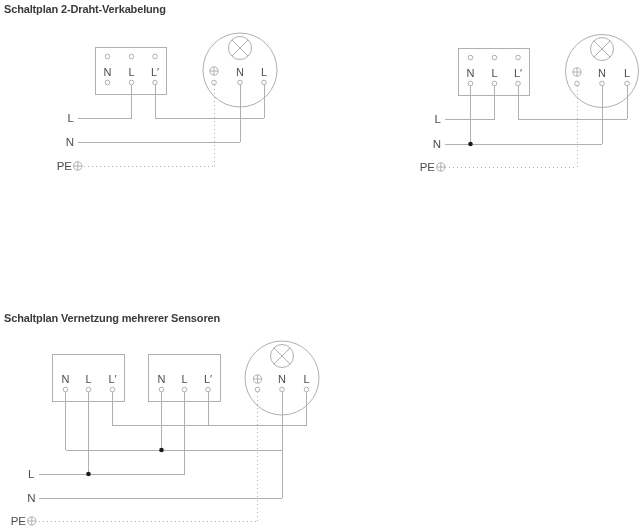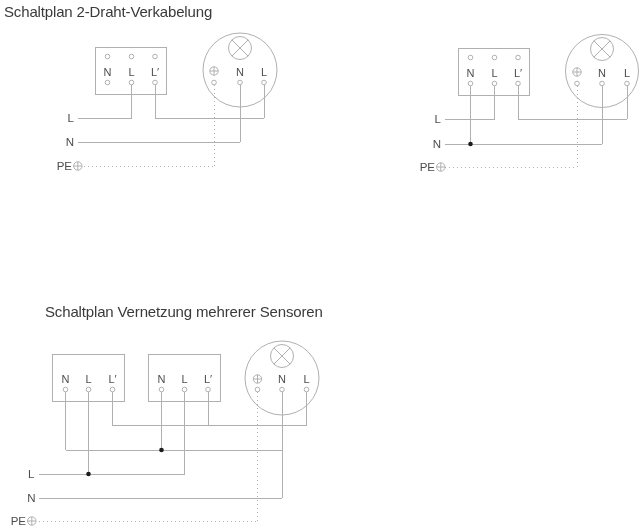--- a/index.html
+++ b/index.html
@@ -1,19 +1,19 @@
 <!DOCTYPE html>
 <html style="--background: #ffffff; --line: #b0b0b0; --label: #4d4d4d; --title: #3a3a3a; --junction: #1c1c1c;"><head>
 <meta charset="utf-8">
 <style>
   html,body{margin:0;padding:0;background:#fff;}
   body{width:640px;height:529px;position:relative;overflow:hidden;
        font-family:"Liberation Sans",sans-serif;}
   .canvas{position:absolute;inset:0;background:var(--background,#fff);}
-  .title{position:absolute;font-size:15px;font-weight:normal;color:var(--title,#3a3a3a);
+  .title{position:absolute;font-size:11px;font-weight:bold;color:var(--title,#3a3a3a);
          letter-spacing:-0.15px;white-space:nowrap;}
   svg{position:absolute;left:0;top:0;}
   .wire{stroke:var(--line,#b0b0b0);stroke-width:1;fill:none;shape-rendering:crispEdges;}
   .dashed{stroke-dasharray:1.3 2.7;}
   .box{fill:none;stroke:var(--line,#b0b0b0);stroke-width:1;shape-rendering:crispEdges;}
   .lamp{fill:none;stroke:var(--line,#b0b0b0);stroke-width:1;}
   .circ{fill:#fff;stroke:var(--line,#b0b0b0);stroke-width:1;}
   .dot{fill:var(--junction,#1c1c1c);stroke:none;}
   .lbl{font-family:"Liberation Sans",sans-serif;font-size:11px;fill:var(--label,#4d4d4d);}
   .mains{font-family:"Liberation Sans",sans-serif;font-size:11.5px;fill:var(--label,#4d4d4d);}
@@ -21,21 +21,21 @@
   .end{text-anchor:end;}
   .pe line{stroke:var(--line,#a6a6a6);stroke-width:1;}
   .pe circle{fill:none;stroke:var(--line,#a6a6a6);stroke-width:1;}
 </style>
 </head>
 <body>
 
 <div class="canvas">
 
   <div class="title" style="left:4px;top:3px;">Schaltplan 2-Draht-Verkabelung</div>
-  <div class="title" style="left:4px;top:303px;margin-left:41px;">Schaltplan Vernetzung mehrerer Sensoren</div>
+  <div class="title" style="left:4px;top:312px;">Schaltplan Vernetzung mehrerer Sensoren</div>
 
   <svg width="640" height="529" viewBox="0 0 640 529">
 
     <g>
       <rect class="box" x="95.5" y="47.5" width="71" height="47"></rect>
       <circle class="circ" cx="107.5" cy="56.5" r="2.3"></circle>
       <circle class="circ" cx="131.5" cy="56.5" r="2.3"></circle>
       <circle class="circ" cx="155" cy="56.5" r="2.3"></circle>
       <text class="lbl mid" x="107.5" y="76">N</text>
       <text class="lbl mid" x="131.5" y="76">L</text>

